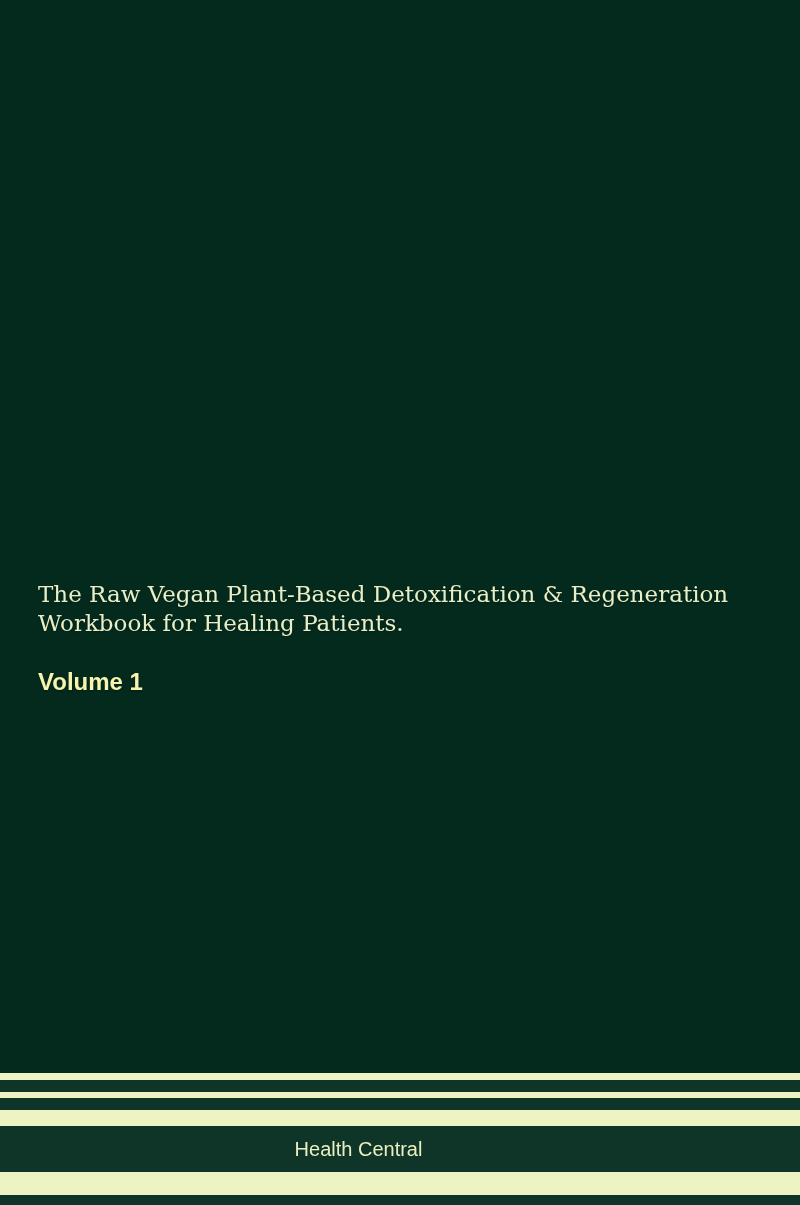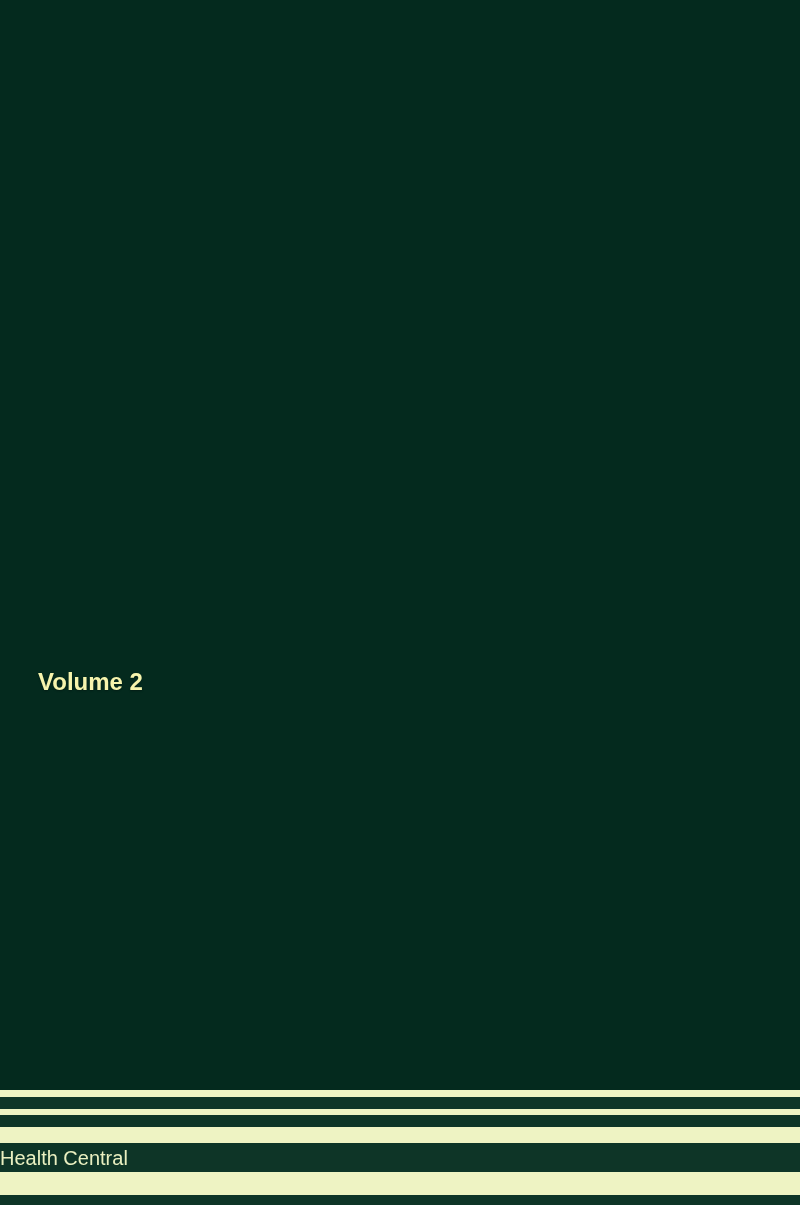--- a/index.html
+++ b/index.html
@@ -69,45 +69,47 @@
   }
   .stripe-dark {
     background: var(--dark-stripe, #0e3527);
   }
   .s1 { height: 7px; }
   .s2 { height: 12px; }
   .s3 { height: 6px; }
   .s4 { height: 12px; }
   .s5 { height: 16px; }
   .publisher-band {
-    height: 29px;
+    height: 46px;
     background: var(--dark-stripe, #0e3527);
     display: flex;
     align-items: center;
-    justify-content: flex-start;
+    justify-content: center;
   }
   .publisher {
     font-family: "Liberation Sans", sans-serif;
     font-size: 20px;
     font-weight: normal;
     color: var(--publisher, #e9efc0);
     margin-right: 83px;
     line-height: 1;
   }
   .s7 { height: 23px; }
   .s8 { height: 10px; }
 </style>
 </head>
 <body>
 
 <div class="cover">
 
 
+  <div class="subtitle">The Raw Vegan Plant-Based Detoxification &amp; Regeneration
+Workbook for Healing Patients.</div>
 
-  <div class="volume">Volume 2</div>
+  <div class="volume">Volume 1</div>
 
   <div class="footer">
     <div class="stripe-cream s1"></div>
     <div class="stripe-dark s2"></div>
     <div class="stripe-cream s3"></div>
     <div class="stripe-dark s4"></div>
     <div class="stripe-cream s5"></div>
     <div class="publisher-band">
       <span class="publisher">Health Central</span>
     </div>

